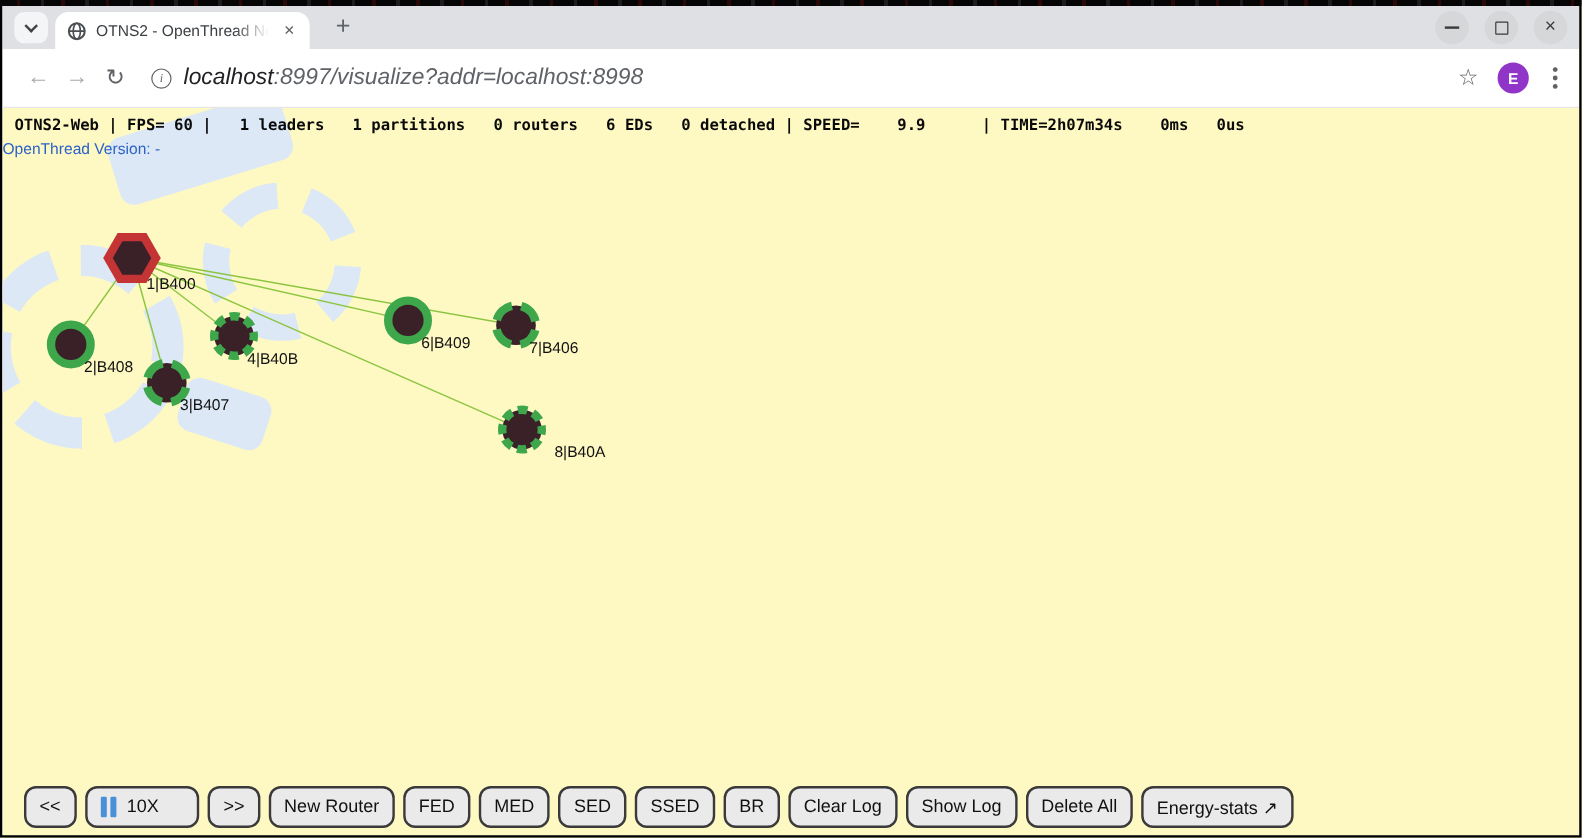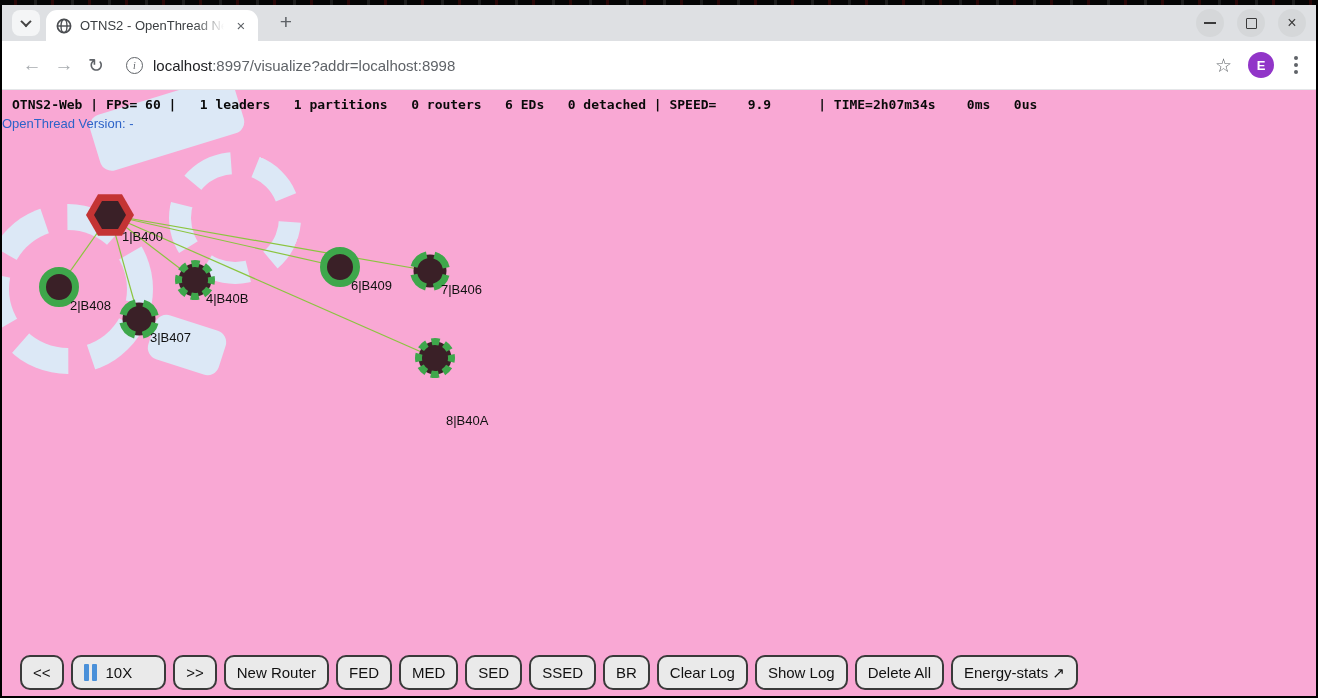--- a/index.html
+++ b/index.html
@@ -36,32 +36,32 @@
   
   .addr-row { height:49px; background:#fff; border-bottom:1px solid #e4e6e8; display:flex;
               align-items:center; padding:0 14px; flex:0 0 auto; }
   .nav-ic { width:32px; height:32px; display:flex; align-items:center; justify-content:center;
             font-size:19px; border-radius:50%; cursor:pointer; }
   .dim { color:#a6aaae; }
   .dark { color:#5f6368; }
   .info-badge { width:17px; height:17px; border:1.6px solid #5f6368; border-radius:50%; color:#5f6368;
                 font-size:10px; font-style:italic; font-family:"Liberation Serif",serif;
                 display:flex; align-items:center; justify-content:center; margin:0 10px 0 14px; cursor:pointer; }
-  .url { font-size:15px; white-space:nowrap; cursor:text; }
+  .url { font-size:19px; white-space:nowrap; cursor:text;font-style:italic; }
   .url .host { color:#202124; }
   .url .rest { color:#5f6368; }
   .addr-right { margin-left:auto; display:flex; align-items:center; gap:16px; }
   .star { font-size:19px; color:#5f6368; cursor:pointer; }
   .avatar { width:26px; height:26px; border-radius:50%; color:#fff; font-size:13px; font-weight:bold;
             display:flex; align-items:center; justify-content:center; cursor:pointer; }
   .kebab { display:flex; flex-direction:column; gap:3px; padding:4px; cursor:pointer; }
   .kebab i { width:4px; height:4px; border-radius:50%; background:#5f6368; }
 
   
-  .main { position:relative; flex:1; background:#f9a8d4; overflow:hidden;text-decoration:underline; }
+  .main { position:relative; flex:1; background:#fef9c3; overflow:hidden;text-decoration:underline; }
   .status-line { position:absolute; left:10px; top:7px; font-family:"DejaVu Sans Mono",monospace;
                  font-size:13px; font-weight:bold; color:#0a0a0a; white-space:pre; z-index:5; }
   .version-link { position:absolute; left:0; top:26px; font-size:13px; color:#2d63c8; z-index:5; cursor:pointer; }
 
   .wm { position:absolute; z-index:0; }
   .wm-ring { border-radius:50%; border-style:dashed; border-color:#dce8f6; }
   .wm-blob { background:#dce8f6; border-radius:12px; }
 
   #edges { position:absolute; left:0; top:0; z-index:1; }
   .gnode { position:absolute; z-index:2; cursor:grab; }
@@ -169,21 +169,21 @@
       <circle cx="23" cy="23" r="16.5" fill="#3a2027" stroke="#3ea74b" stroke-width="7"></circle>
           </svg></div>
         <div class="nlabel" style="left: 349px; top: 188px;">6|B409</div>
         <div class="gnode" style="left: 405px; top: 158px;"><svg width="46" height="46" viewBox="0 0 46 46">
       <circle cx="23" cy="23" r="16.5" fill="#3a2027" stroke="#3ea74b" stroke-width="7" stroke-dasharray="18 7.9" stroke-dashoffset="21.9"></circle>
           </svg></div>
         <div class="nlabel" style="left: 439px; top: 192px;">7|B406</div>
         <div class="gnode" style="left: 410px; top: 245px;"><svg width="46" height="46" viewBox="0 0 46 46">
       <circle cx="23" cy="23" r="16.5" fill="#3a2027" stroke="#3ea74b" stroke-width="7" stroke-dasharray="8 4.96" stroke-dashoffset="4"></circle>
           </svg></div>
-        <div class="nlabel" style="left: 444px; top: 279px; margin-top: 44px;">8|B40A</div>
+        <div class="nlabel" style="left: 460px; top: 279px;">8|B40A</div>
       </div>
 
     <div class="sim-toolbar" id="sim-toolbar">
         <button class="tb-btn">
           <span>&lt;&lt;</span>
         </button>
         <button class="tb-btn btn-speed">
           <span class="pause-bars">
             <i></i>
             <i></i>

